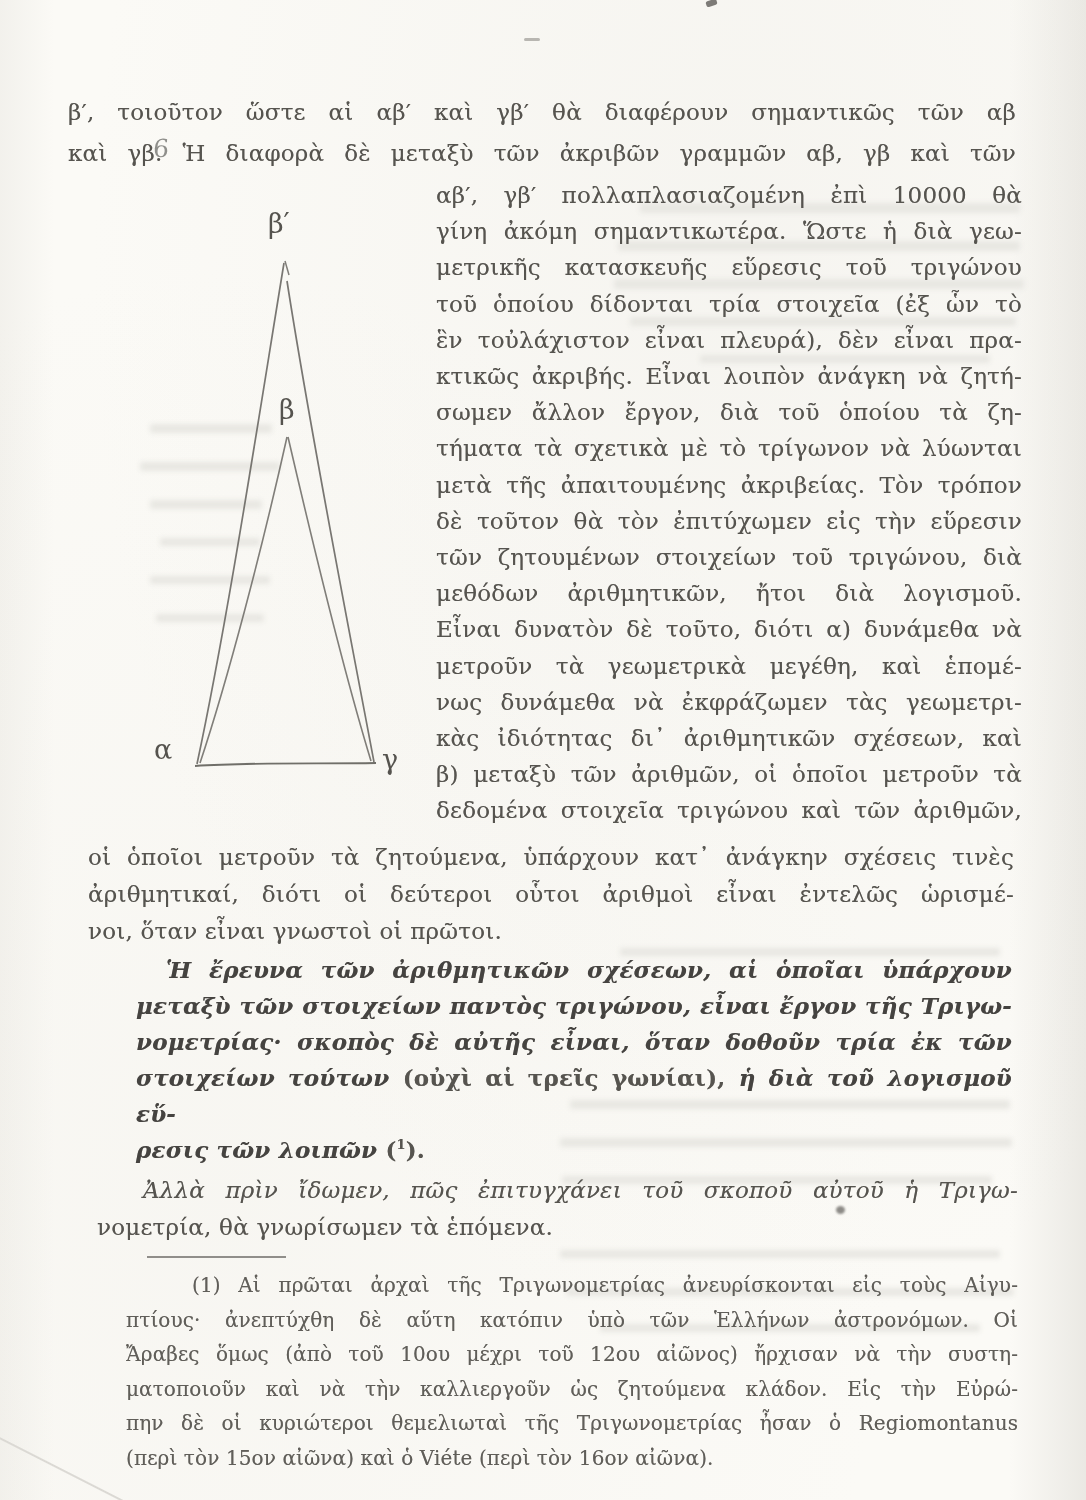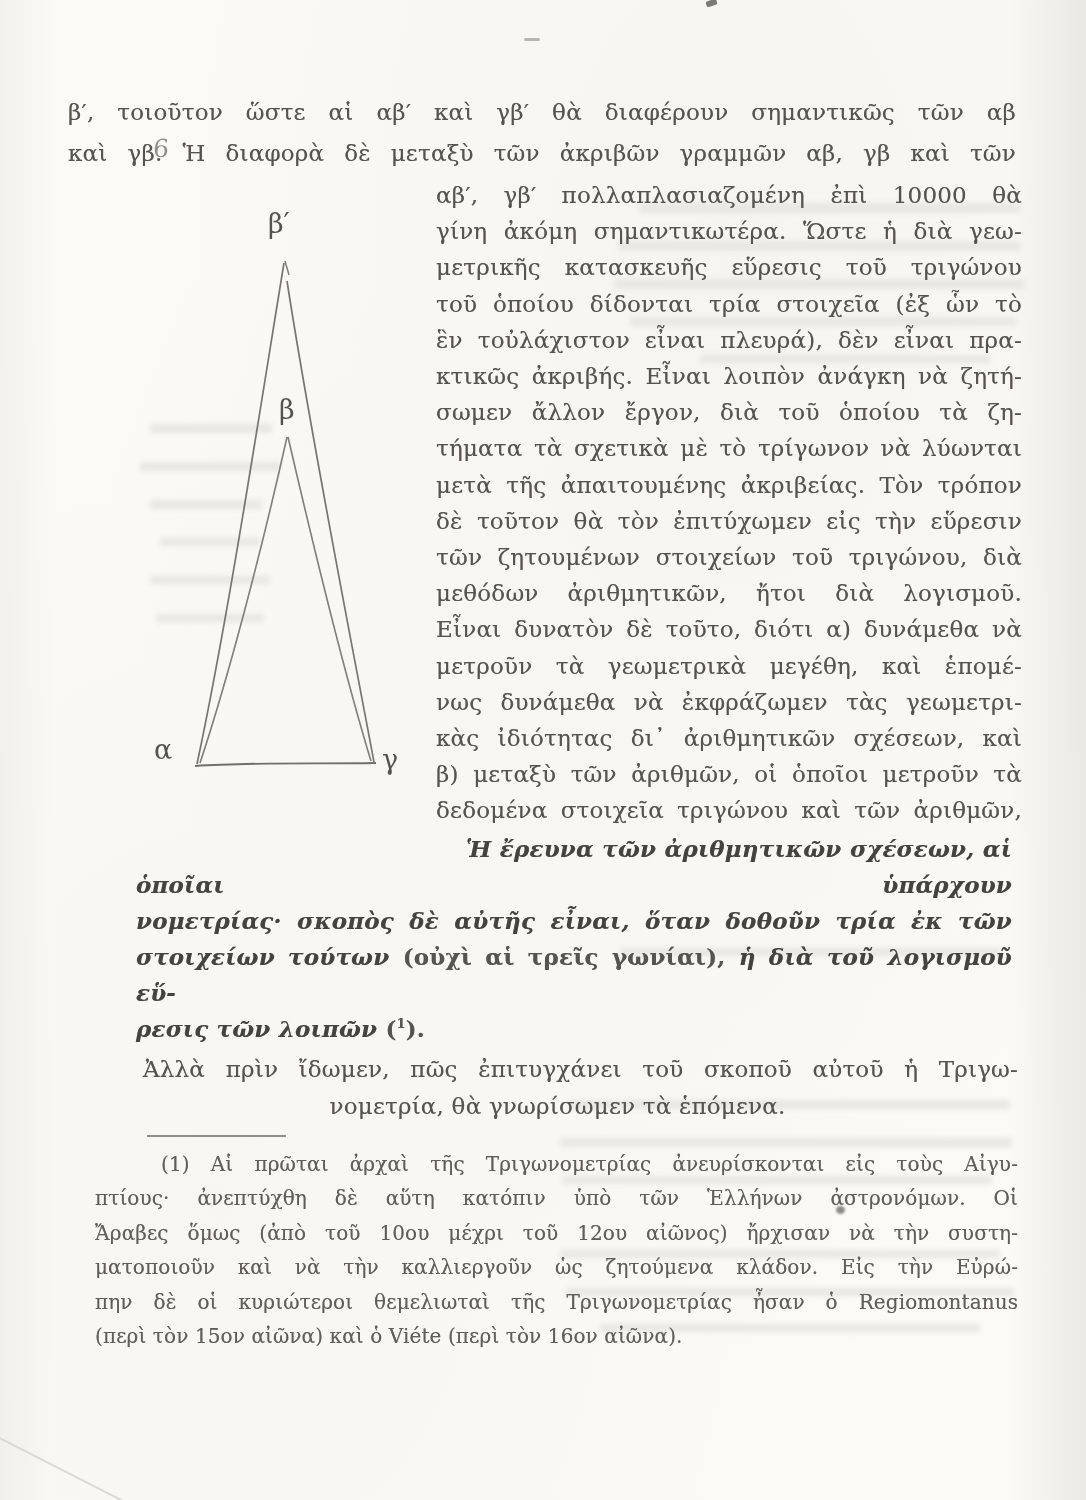--- a/index.html
+++ b/index.html
@@ -29,25 +29,25 @@
   .main{margin:3px 64px 0 100px;font-size:23px;}
   .figure{float:left;width:336px;height:662px;position:relative;}
   .col .ln{line-height:36.2px;}
   .p2{clear:both;margin:2px 72px 0 88px;font-size:23px;}
   .p2 .ln{line-height:37px;}
   .emph{margin:2px 74px 0 112px;font-size:23px;font-weight:bold;font-style:italic;color:#454340;letter-spacing:.4px;}
   .emph .ln{line-height:36px;margin-left:24px;}
   .emph .ln0{text-indent:30px;}
   .emph .reg{font-weight:bold;font-style:normal;color:#56544f;letter-spacing:.2px;}
   .p3{margin:4px 68px 0 97px;font-size:23px;}
-  .p3 .ln{line-height:37px;text-align:center;}
-  .p3 .ln0{text-indent:46px;}
+  .p3 .ln{line-height:37px;}
+  .p3 .ln0{text-indent:46px;font-style:italic;}
   .fnrule{margin:10px 0 0 147px;width:139px;height:0;border-top:2px solid #908e8a;}
   .fn{margin:10px 68px 0 95px;font-size:20px;color:#605e59;}
-  .fn .ln{line-height:34.5px;letter-spacing:.1px;}
+  .fn .ln{line-height:34.5px;letter-spacing:.1px;margin-left:31px;}
   .fn .ln0{text-indent:66px;}
   .sup{font-size:13px;vertical-align:super;line-height:0;}
   
   .figure svg{position:absolute;left:0;top:0;}
   .vlabel{font-family:"DejaVu Serif","Liberation Serif",serif;font-size:27px;fill:#55534e;}
   
   .ghost{position:absolute;background:#e8e7e2;filter:blur(2.5px);border-radius:3px;z-index:1;}
   .speck{position:absolute;z-index:1;}
   .crease{position:absolute;left:-18px;top:1428px;width:190px;height:2px;background:#dbd9d4;
           transform:rotate(27deg);transform-origin:left top;z-index:1;filter:blur(.5px);}
@@ -123,23 +123,29 @@
         <div class="ln j">μεθόδων ἀριθμητικῶν, ἤτοι διὰ λογισμοῦ.</div>
         <div class="ln j">Εἶναι δυνατὸν δὲ τοῦτο, διότι α) δυνάμεθα νὰ</div>
         <div class="ln j">μετροῦν τὰ γεωμετρικὰ μεγέθη, καὶ ἑπομέ-</div>
         <div class="ln j">νως δυνάμεθα νὰ ἐκφράζωμεν τὰς γεωμετρι-</div>
         <div class="ln j">κὰς ἰδιότητας δι᾽ ἀριθμητικῶν σχέσεων, καὶ</div>
         <div class="ln j">β) μεταξὺ τῶν ἀριθμῶν, οἱ ὁποῖοι μετροῦν τὰ</div>
         <div class="ln j">δεδομένα στοιχεῖα τριγώνου καὶ τῶν ἀριθμῶν,</div>
       </div>
     </div>
 
+    <div class="p2">
+      <div class="ln j">οἱ ὁποῖοι μετροῦν τὰ ζητούμενα, ὑπάρχουν κατ᾽ ἀνάγκην σχέσεις τινὲς</div>
+      <div class="ln j">ἀριθμητικαί, διότι οἱ δεύτεροι οὗτοι ἀριθμοὶ εἶναι ἐντελῶς ὡρισμέ-</div>
+      <div class="ln">νοι, ὅταν εἶναι γνωστοὶ οἱ πρῶτοι.</div>
+    </div>
 
     <div class="emph">
       <div class="ln ln0 j">Ἡ ἔρευνα τῶν ἀριθμητικῶν σχέσεων, αἱ ὁποῖαι ὑπάρχουν</div>
+      <div class="ln j">μεταξὺ τῶν στοιχείων παντὸς τριγώνου, εἶναι ἔργον τῆς Τριγω-</div>
       <div class="ln j">νομετρίας· σκοπὸς δὲ αὐτῆς εἶναι, ὅταν δοθοῦν τρία ἐκ τῶν</div>
       <div class="ln j"><span>στοιχείων τούτων </span><span class="reg">(οὐχὶ αἱ τρεῖς γωνίαι), </span><span>ἡ διὰ τοῦ λογισμοῦ εὕ-</span></div>
       <div class="ln"><span>ρεσις τῶν λοιπῶν </span><span class="reg">(</span><span class="reg sup">1</span><span class="reg">).</span></div>
     </div>
 
     <div class="p3">
       <div class="ln ln0 j">Ἀλλὰ πρὶν ἴδωμεν, πῶς ἐπιτυγχάνει τοῦ σκοποῦ αὐτοῦ ἡ Τριγω-</div>
       <div class="ln">νομετρία, θὰ γνωρίσωμεν τὰ ἑπόμενα.</div>
     </div>
 

